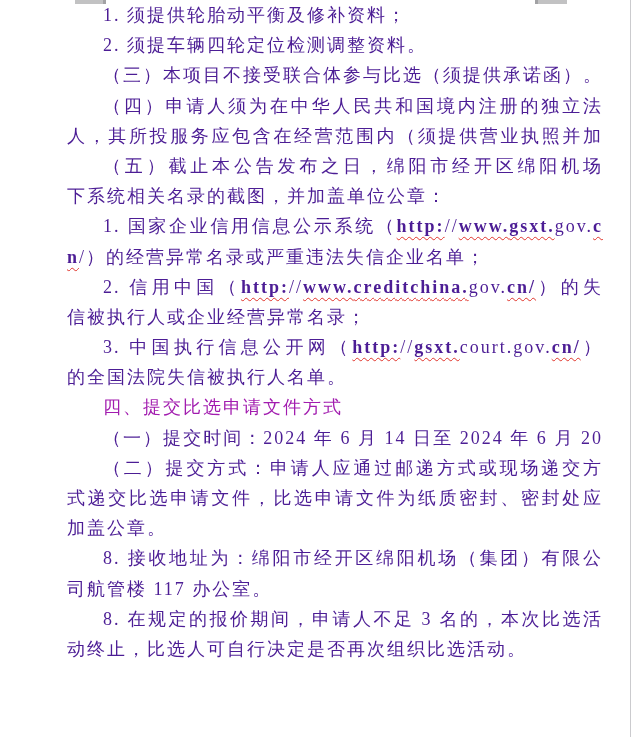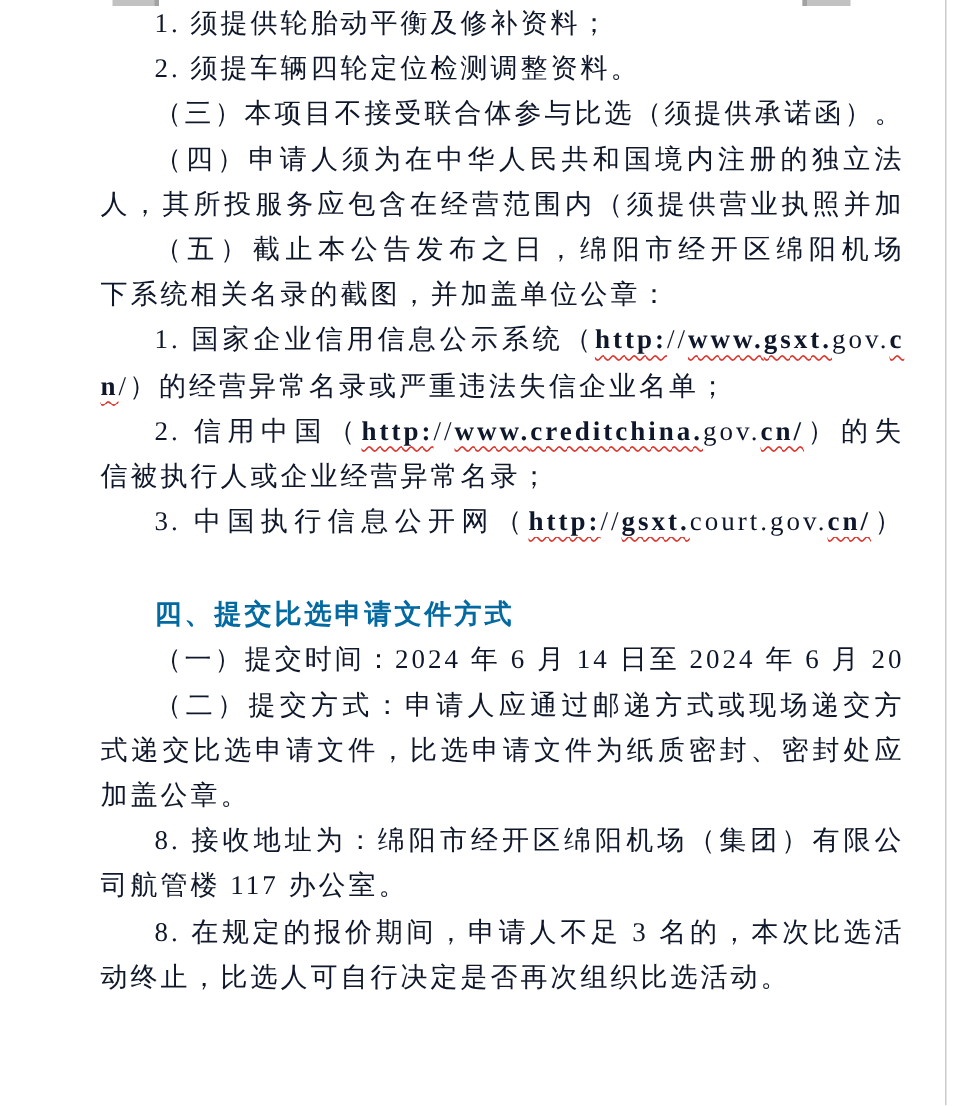--- a/index.html
+++ b/index.html
@@ -13,33 +13,33 @@
   .content{
     position:absolute;
     left:67px;top:0;
     width:536px;
   }
   .line{
     height:30.2px;
     line-height:30.2px;
     font-size:18px;
     letter-spacing:2px;
-    color:#0f172a;
+    color:#4c1d95;
     white-space:nowrap;
     overflow:visible;
   }
   .line.fill{
     white-space:normal;
     text-align:justify;
     text-align-last:justify;
     overflow:hidden;
   }
   .line.indent{padding-left:36px;}
   .line.fill.indent{width:500px;}
-  .line.bold{font-weight:700;color:#0369a1;margin-top:32px;}
+  .line.bold{font-weight:400;color:#a21caf;}
   .sq{
     text-decoration-line:underline;
     text-decoration-style:wavy;
     text-decoration-color:#e0342b;
     text-decoration-thickness:1px;
     text-underline-offset:4px;
     font-weight:bold;
   }
   .artifact-bar{
     position:absolute;top:0;height:4px;
@@ -75,20 +75,21 @@
       <div class="line indent"><span>（三）本项目不接受联合体参与比选（须提供承诺函）。</span></div>
       <div class="line indent fill"><span>（四）申请人须为在中华人民共和国境内注册的独立法</span></div>
       <div class="line fill"><span>人，其所投服务应包含在经营范围内（须提供营业执照并加</span></div>
       <div class="line indent fill"><span>（五）截止本公告发布之日，绵阳市经开区绵阳机场</span></div>
       <div class="line"><span>下系统相关名录的截图，并加盖单位公章：</span></div>
       <div class="line indent fill"><span>1. 国家企业信用信息公示系统（</span><span class="sq">http:</span><span>//</span><span class="sq">www.</span><span class="sq">gsxt.</span><span>gov.</span><span class="sq">c</span></div>
       <div class="line"><span class="sq">n</span><span>/）的经营异常名录或严重违法失信企业名单；</span></div>
       <div class="line indent fill"><span>2. 信用中国（</span><span class="sq">http:</span><span>//</span><span class="sq">www.</span><span class="sq">creditchina.</span><span>gov.</span><span class="sq">cn/</span><span>）的失</span></div>
       <div class="line"><span>信被执行人或企业经营异常名录；</span></div>
       <div class="line indent fill"><span>3. 中国执行信息公开网（</span><span class="sq">http:</span><span>//</span><span class="sq">gsxt.</span><span>court.</span><span>gov.</span><span class="sq">cn/</span><span>）</span></div>
+      <div class="line"><span>的全国法院失信被执行人名单。</span></div>
       <div class="line indent bold"><span>四、提交比选申请文件方式</span></div>
       <div class="line indent fill"><span>（一）提交时间：2024 年 6 月 14 日至 2024 年 6 月 20 日</span></div>
       <div class="line indent fill"><span>（二）提交方式：申请人应通过邮递方式或现场递交方</span></div>
       <div class="line fill"><span>式递交比选申请文件，比选申请文件为纸质密封、密封处应</span></div>
       <div class="line"><span>加盖公章。</span></div>
       <div class="line indent fill"><span>8. 接收地址为：绵阳市经开区绵阳机场（集团）有限公</span></div>
       <div class="line"><span>司航管楼 117 办公室。</span></div>
       <div class="line indent fill"><span>8. 在规定的报价期间，申请人不足 3 名的，本次比选活</span></div>
       <div class="line"><span>动终止，比选人可自行决定是否再次组织比选活动。</span></div>
     </div>

